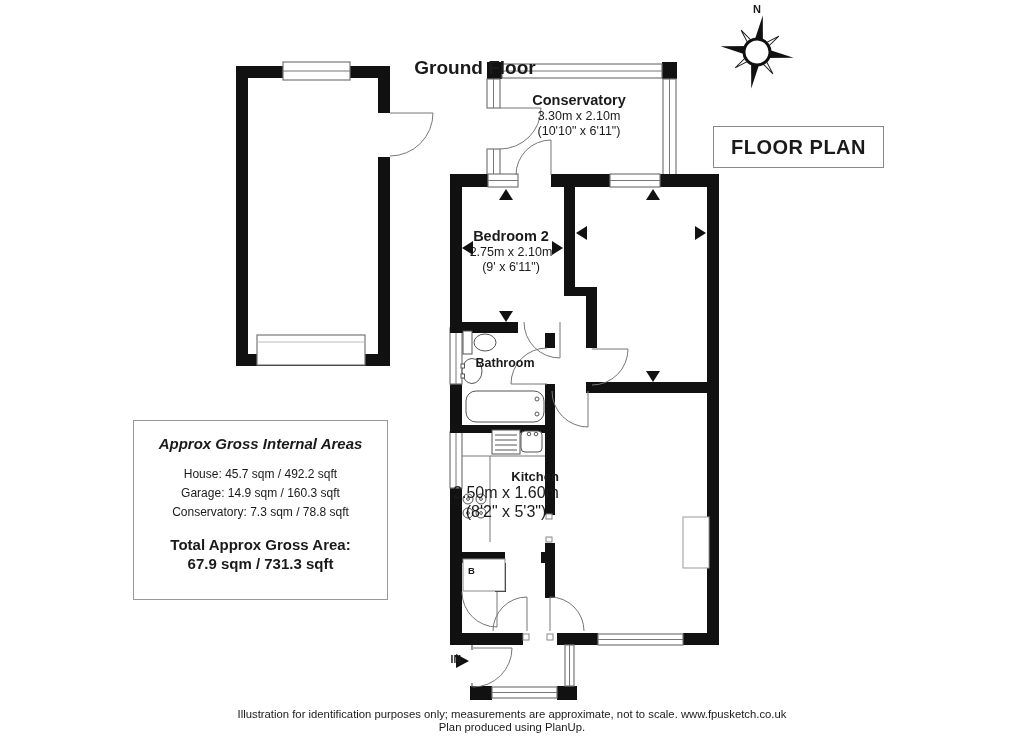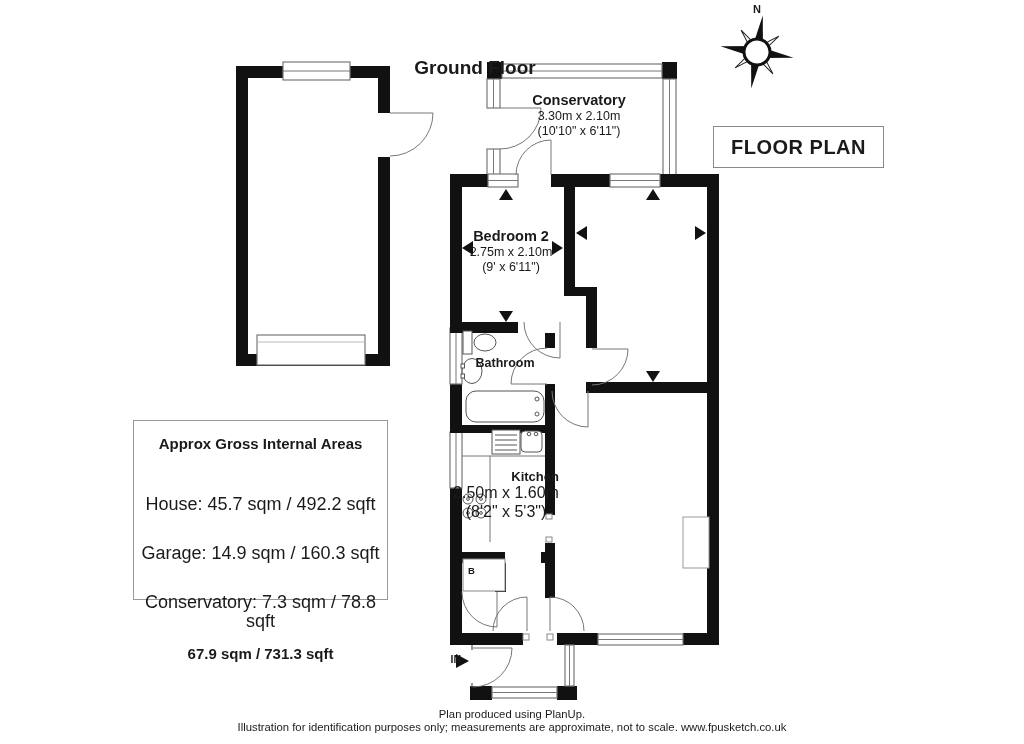--- a/index.html
+++ b/index.html
@@ -14,22 +14,22 @@
   .big-title{font-weight:bold;font-size:17px;line-height:1.05;}
   .mid-dim{font-size:13.5px;}
   #ground-floor{top:22px;left:475px;font-size:19px;font-weight:bold;margin-top:35px;}
   #floorplan-box{position:absolute;left:713px;top:110px;width:169px;height:40px;border:1.5px solid #888;
      background:#fff;text-align:center;line-height:40px;font-size:20px;font-weight:bold;letter-spacing:.5px;margin-top:16px;}
   #north-label{top:3px;left:757px;font-size:11px;font-weight:bold;}
   #in-label{position:absolute;left:437px;top:653px;width:24px;text-align:right;font-size:10.5px;font-weight:bold;}
   #b-label{position:absolute;left:461px;top:565px;width:21px;text-align:center;font-size:9.5px;font-weight:bold;}
   #areas-box{position:absolute;left:133px;top:420px;width:253px;height:178px;border:1.5px solid #999;background:#fff;
      text-align:center;}
-  #areas-box .ab-title{font-weight:bold;font-size:15px;margin-top:14px;}
-  #areas-box .ab-line{font-size:18px;line-height:19px;margin-top:30px;}
+  #areas-box .ab-title{font-weight:bold;font-size:15px;margin-top:14px;font-style:italic;}
+  #areas-box .ab-line{font-size:12px;line-height:19px;}
   #areas-box .ab-gap{height:13px;}
   #areas-box .ab-bold{font-weight:bold;font-size:15px;line-height:19px;}
   #footer{position:absolute;left:0;top:708px;width:1024px;text-align:center;font-size:11.3px;line-height:13px;}
 </style>
 </head>
 <body>
 
 <div id="stage">
 
 <svg id="plan-svg" width="1024" height="744" viewBox="0 0 1024 744">
@@ -285,21 +285,22 @@
 <div id="in-label">IN</div>
 <div id="b-label">B</div>
 
 <div id="areas-box">
   <div class="ab-title">Approx Gross Internal Areas</div>
   <div class="ab-gap"></div>
   <div class="ab-line">House: 45.7 sqm / 492.2 sqft</div>
   <div class="ab-line">Garage: 14.9 sqm / 160.3 sqft</div>
   <div class="ab-line">Conservatory: 7.3 sqm / 78.8 sqft</div>
   <div class="ab-gap"></div>
+  <div class="ab-bold">Total Approx Gross Area:</div>
   <div class="ab-bold">67.9 sqm / 731.3 sqft</div>
 </div>
 
 <div id="footer">
+  <div>Illustration for identification purposes only; measurements are approximate, not to scale. www.fpusketch.co.uk</div>
   <div>Plan produced using PlanUp.</div>
-  <div>Illustration for identification purposes only; measurements are approximate, not to scale. www.fpusketch.co.uk</div>
 </div>
 
 </div>
 
 </body></html>

